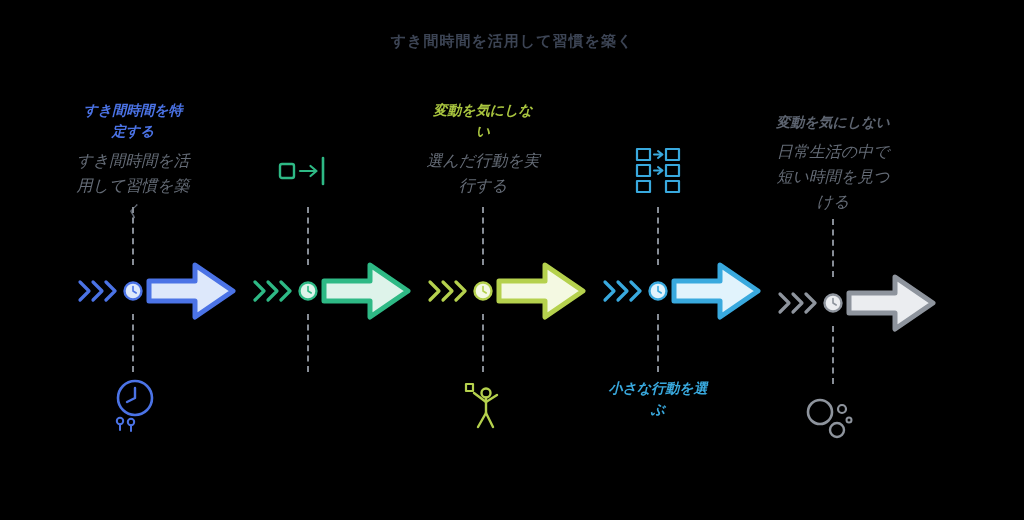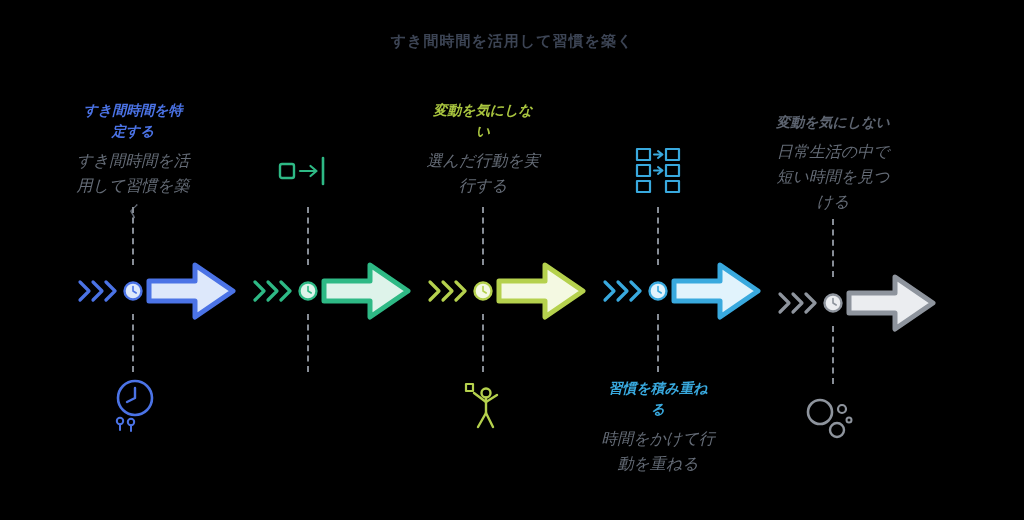--- a/index.html
+++ b/index.html
@@ -160,22 +160,21 @@
         <path class="stroke" stroke-width="2.4" d="M25 20 L13 11"></path>
         <path class="stroke" stroke-width="2.4" d="M25 20 L36 13"></path>
         <path class="stroke" stroke-width="2.4" d="M25 31 L17 45"></path>
         <path class="stroke" stroke-width="2.4" d="M25 31 L32 45"></path>
       </svg>
     </div>
   </div>
 
   <div class="step step4 text-bottom" style="--accent: #39a9de; --fill: #e1f3fc; --labelcolor: #39a9de;">
     <div class="text">
-      <div class="label">習慣を積み重ねる</div>
-      <div class="desc">時間をかけて行動を重ねる</div>
+      <div class="label">小さな行動を選ぶ</div>
     </div>
     <div class="dash above"></div>
     <div class="dash below"></div>
     <div class="chevrons">
       <svg width="40" height="24" viewBox="0 0 40 24">
         <path class="stroke" stroke-width="3.2" d="M3 3 L12 12 L3 21"></path>
         <path class="stroke" stroke-width="3.2" d="M16 3 L25 12 L16 21"></path>
         <path class="stroke" stroke-width="3.2" d="M29 3 L38 12 L29 21"></path>
       </svg>
     </div>

